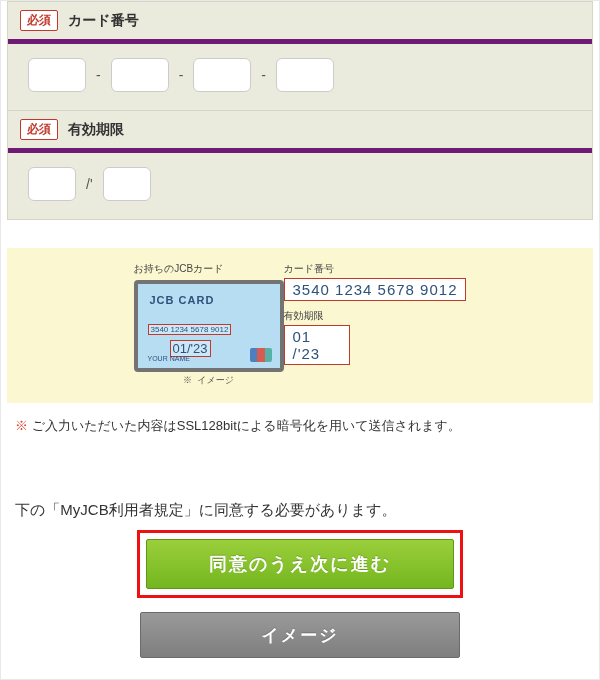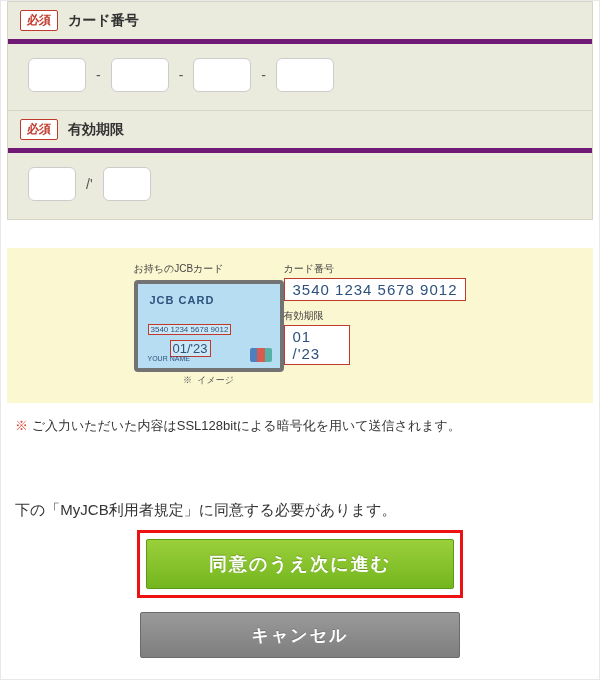--- a/index.html
+++ b/index.html
@@ -261,14 +261,14 @@
   <span class="mark">※</span>
   <span>ご入力いただいた内容はSSL128bitによる暗号化を用いて送信されます。</span>
 </p>
 
 <p class="consent-text">下の「MyJCB利用者規定」に同意する必要があります。</p>
 
 <div class="btn-wrap">
   <div class="highlight-frame">
     <button class="btn-primary">同意のうえ次に進む</button>
   </div>
-  <button class="btn-secondary">キャンセル</button>
+  <button class="btn-secondary">イメージ</button>
 </div>
 
 </body></html>

